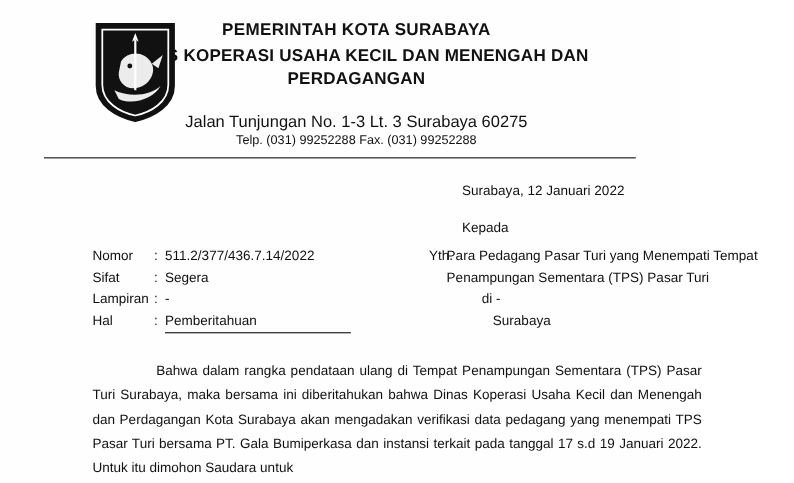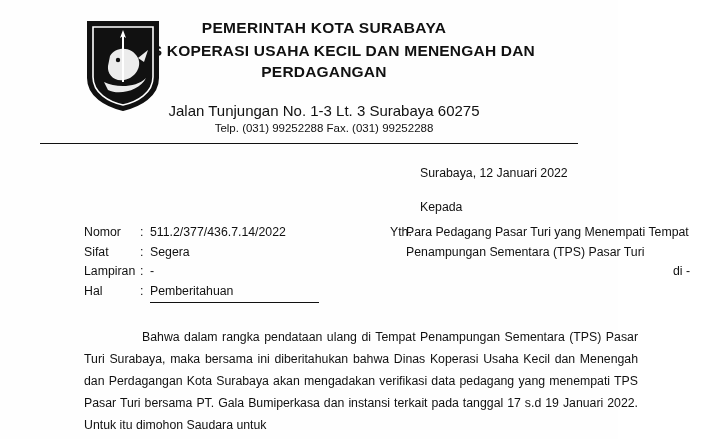--- a/index.html
+++ b/index.html
@@ -101,23 +101,22 @@
   .yth-label {
     position: absolute;
     left: 0;
     top: 0;
   }
   .yth-text {
     margin-left: 16px;
     display: block;
   }
   .yth-di {
-    margin-left: 24px;
+    margin-left: 48px;
     display: block;
-    text-align: right;
   }
   .yth-city {
     margin-left: 58px;
     display: block;
   }
 
   
   .meta {
     position: absolute;
     left: 84px;
@@ -192,20 +191,21 @@
   <div class="doc-body">
 
     <div class="city-date">Surabaya, 12 Januari 2022</div>
 
     <div class="kepada">Kepada</div>
 
     <div class="yth-block">
       <span class="yth-label">Yth.</span>
       <span class="yth-text">Para Pedagang Pasar Turi yang Menempati Tempat Penampungan Sementara (TPS) Pasar Turi</span>
       <span class="yth-di">di -</span>
+      <span class="yth-city">Surabaya</span>
     </div>
 
     <div class="meta">
       <div class="meta-row">
         <span class="meta-label">Nomor</span>
         <span class="meta-colon">:</span>
         <span class="meta-value">511.2/377/436.7.14/2022</span>
       </div>
       <div class="meta-row">
         <span class="meta-label">Sifat</span>

